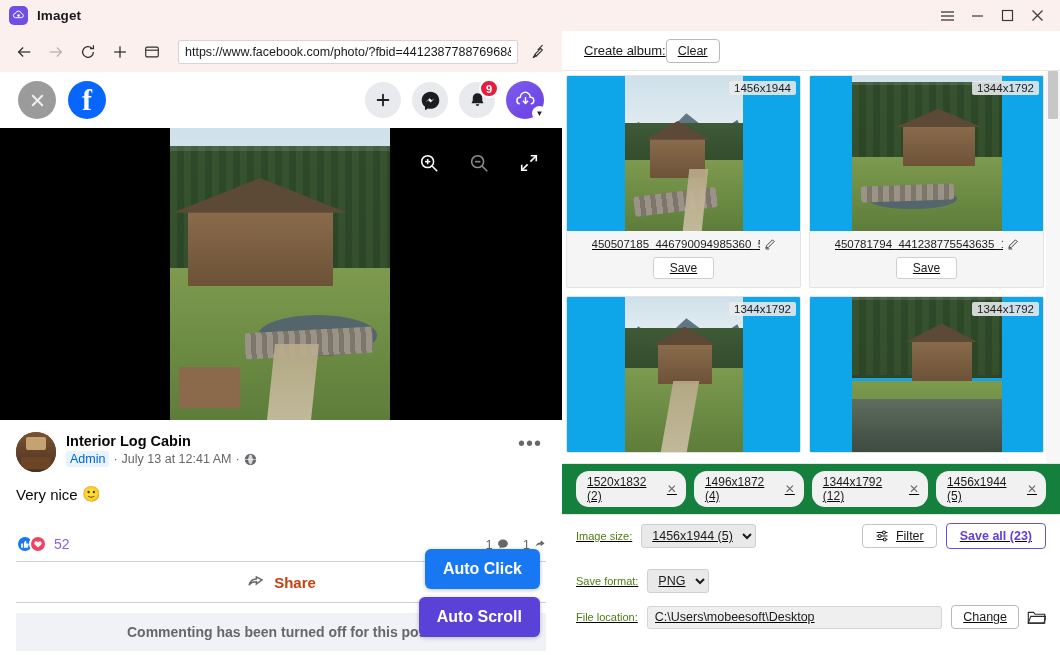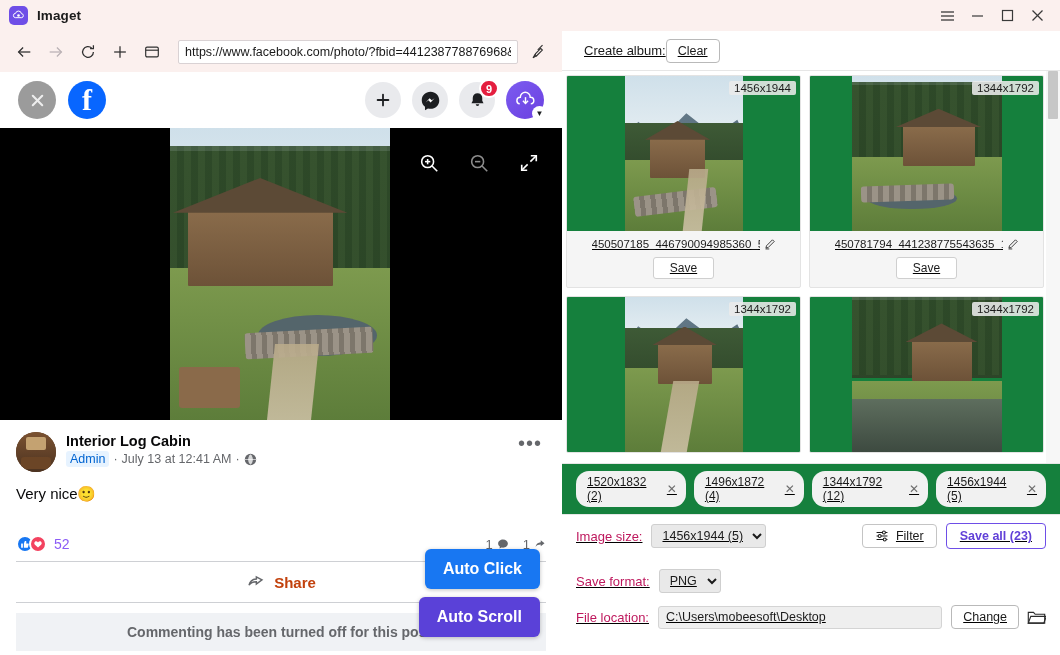--- a/index.html
+++ b/index.html
@@ -117,21 +117,21 @@
   .post-meta { margin-left: 10px; padding-top: 1px; }
   .post-name { font-size: 14.5px; font-weight: bold; color: #080809; }
   .post-sub { display: flex; align-items: center; gap: 4px; margin-top: 2px; }
   .admin-chip {
     background: #e7f3ff; color: #0064d1; font-size: 12.5px; padding: 1px 4px;
     border-radius: 3px; font-weight: 400;
   }
   .post-time { font-size: 12.5px; color: #65676b; }
   .globe { color: #65676b; display:flex; align-items:center; }
   .post-dots { margin-left: auto; color: #65676b; font-size: 20px; letter-spacing:1px; padding-right:4px; }
-  .post-text { margin-top: 13px; font-size: 15px; color: #080809; display:flex; align-items:flex-start; }
+  .post-text { margin-top: 13px; font-size: 15px; color: #080809; display:flex; align-items:center; gap:5px; }
   .emoji { font-size: 15px; }
 
   .counts-row {
     display: flex; align-items: center; margin-top: 32px; padding-bottom: 8px;
   }
   .reactions { display: flex; align-items: center; }
   .rxn { width: 18px; height: 18px; border-radius: 50%; border: 2px solid #fff;
          display:flex; align-items:center; justify-content:center; color:#fff; font-size:10px; }
   .rxn.like { background: #1877f2; }
   .rxn.love { background: #f3425f; margin-left: -5px; }
@@ -191,21 +191,21 @@
     padding: 4px 16px 0 4px;
   }
   .grid {
     display: grid; grid-template-columns: 1fr 1fr; gap: 8px; padding-left: 0px;
   }
   .card {
     background: #f5f5f5; border: 1px solid #e3e3e3; border-radius: 2px;
     overflow: hidden;
   }
   .card-img {
-    position: relative; height: 155px; background: #15803d; overflow: hidden;
+    position: relative; height: 155px; background: #0ea5e9; overflow: hidden;
   }
   .card-img .inner { position: absolute; top: 0; bottom: 0; left: 50%;
                      transform: translateX(-50%); width: 118px; overflow: hidden; }
   .card-img.wide .inner { width: 150px; }
   .dim-badge {
     position: absolute; top: 5px; right: 4px; background: rgba(235,235,235,.88);
     color: #1b1b1b; font-size: 11.5px; padding: 1px 5px; border-radius: 2px;
   }
   .card-body { padding: 7px 8px 8px 8px; }
   .card-name-row { display: flex; align-items: center; justify-content: center; gap: 4px; }
@@ -236,21 +236,21 @@
   .chip {
     display: flex; align-items: center; gap: 6px; background: #f1f1f1;
     border-radius: 13px; padding: 4px 9px 4px 11px; font-size: 12px; color: #1b1b1b;
   }
   .chip .x { color: #6d6d6d; font-size: 12px; cursor: pointer; }
 
   .size-row {
     flex: none; display: flex; align-items: center; padding: 8px 14px;
     border-top: 1px solid #e6e6e6; background: #fff;
   }
-  .row-label { font-size: 13px; color: #be185d; }
+  .row-label { font-size: 11px; color: #4d7c0f; }
   .sel {
     margin-left: 9px; background: #e9e9e9; border: 1px solid #cfcfcf; border-radius: 3px;
     font-size: 12.5px; color: #1b1b1b; padding: 3px 6px; font-family: "Liberation Sans", sans-serif;
     cursor: pointer;
   }
   .size-actions { margin-left: auto; display: flex; align-items: center; gap: 9px; }
   .filter-btn {
     display: flex; align-items: center; gap: 7px; border: 1px solid #c4c4c4;
     background: #fff; border-radius: 4px; font-size: 12.5px; color: #1b1b1b;
     padding: 4px 12px; cursor: pointer; font-family: "Liberation Sans", sans-serif;

